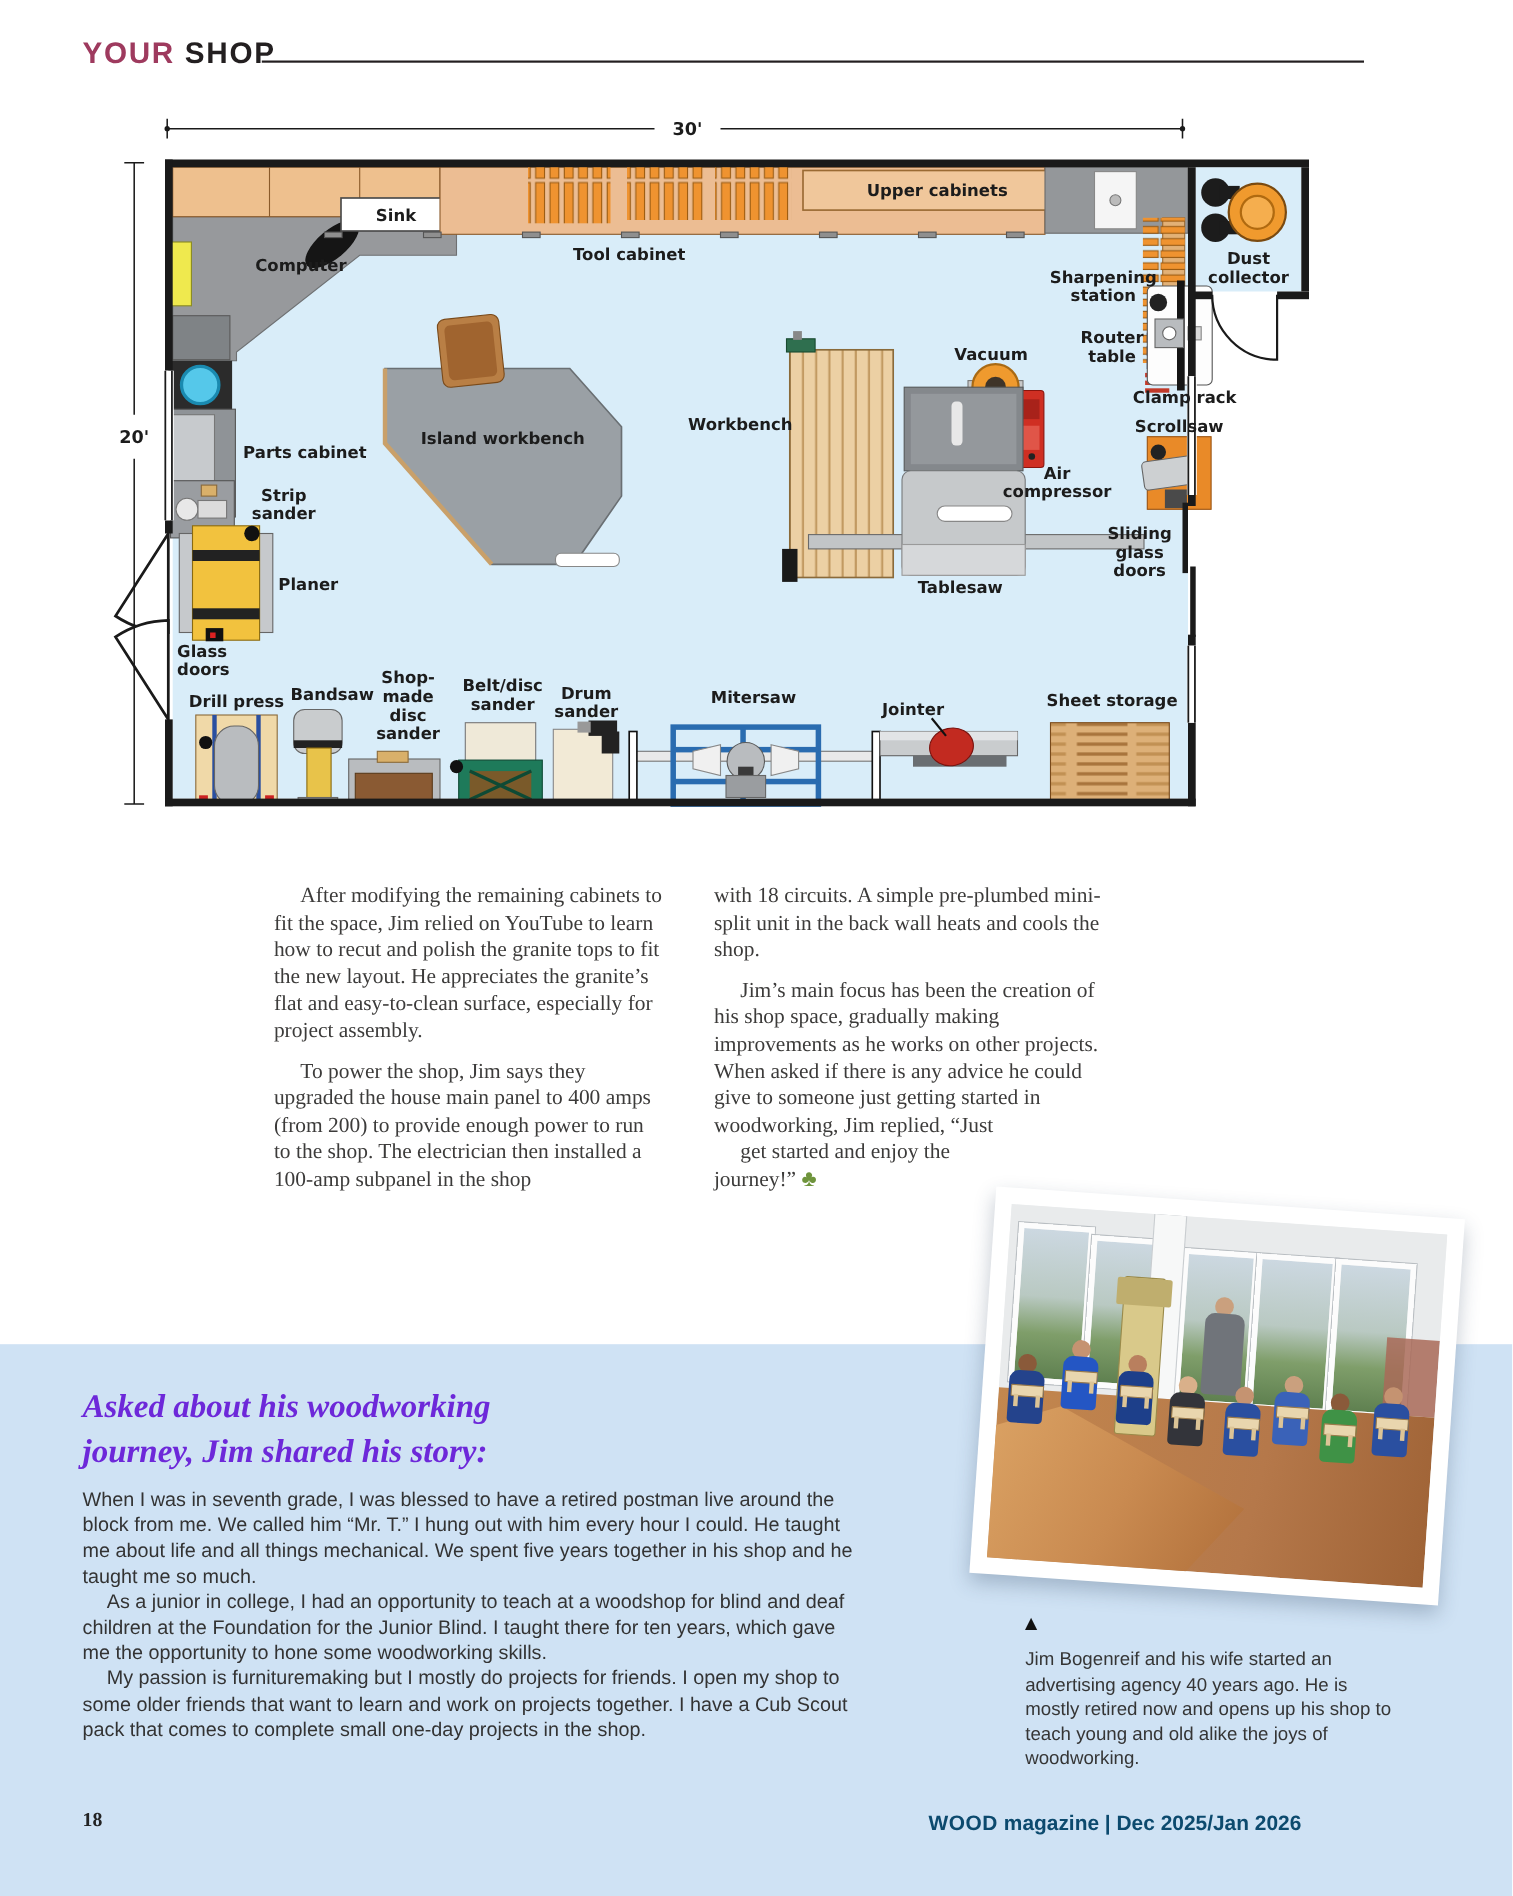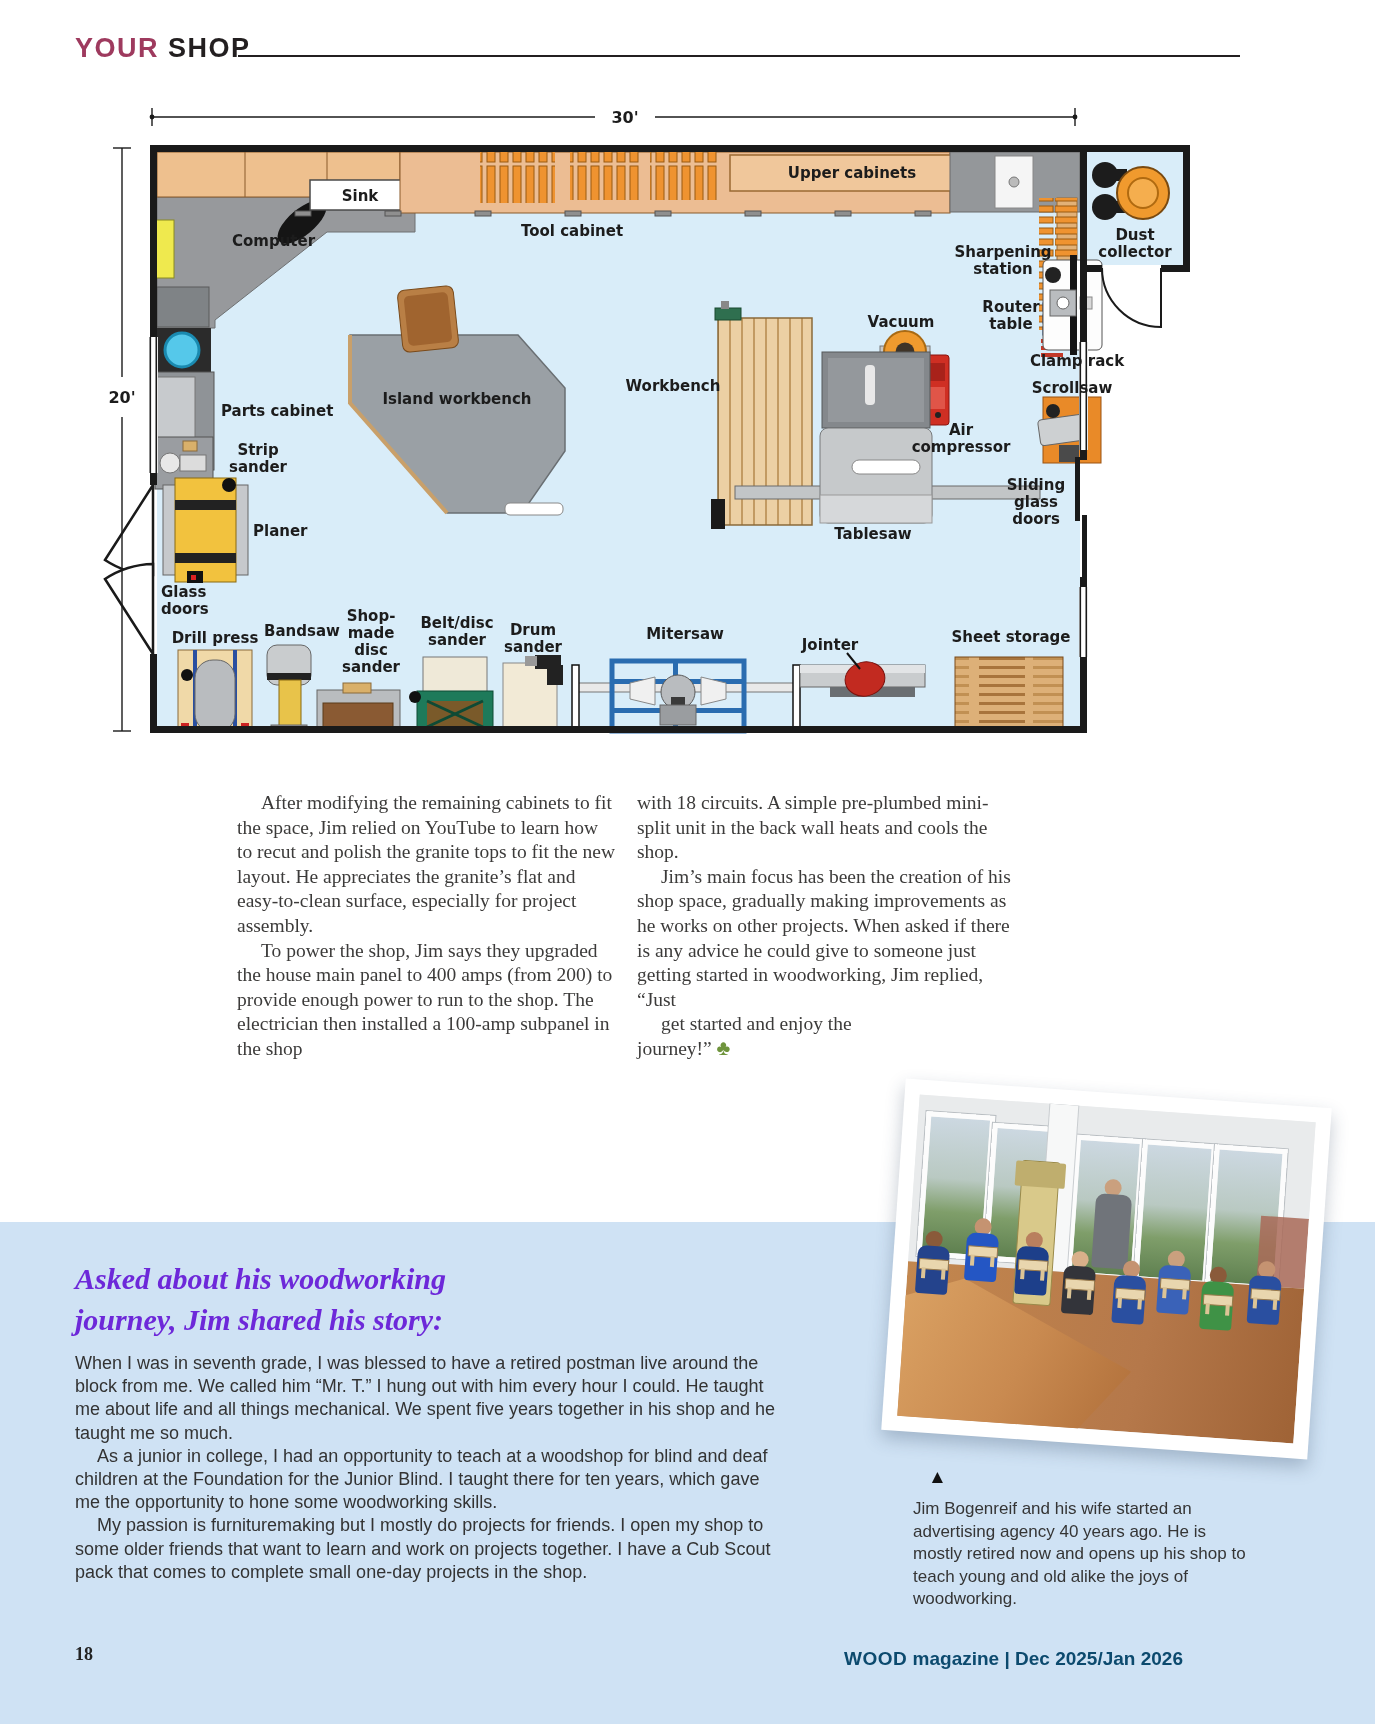--- a/index.html
+++ b/index.html
@@ -13,21 +13,21 @@
   .kicker-rule{position:absolute;left:238px;top:55px;width:1002px;height:2px;background:#231f20;}
   
   .plan{position:absolute;left:95px;top:105px;width:1100px;height:660px;text-align:center;}
   .pl{font:600 15px "DejaVu Sans",sans-serif;fill:#1c1c1c;text-anchor:middle;}
   .pl-l{text-anchor:start;}
   .dim{font:600 16px "DejaVu Sans",sans-serif;fill:#1c1c1c;text-anchor:middle;}
   
   .col{position:absolute;top:791px;width:378px;font-family:"Liberation Serif",serif;
        font-size:19.5px;line-height:24.6px;color:#3c3b3a;}
   .col1{left:237px;} .col2{left:637px;}
-  .col p{margin:0;}
+  .col p{margin:12px;}
   .col p.ind{text-indent:24px;}
   .tail{display:block;max-width:238px;}
   .tree{color:#6f943c;font-size:21px;line-height:20px;}
   
   .panel{position:absolute;left:0;top:1222px;width:1375px;height:502px;background:#cfe2f4;}
   .sb-head{position:absolute;left:75px;top:1258px;width:680px;
            font-family:Liberation Serif, serif;font-style:italic;font-weight:700;
            font-size:30px;line-height:41px;color:#6d28d9;}
   .sb-body{position:absolute;left:75px;top:1352px;width:712px;font-size:18px;line-height:23.2px;
            color:#333;font-family:Liberation Sans, sans-serif;}
@@ -55,21 +55,21 @@
   .kid{position:absolute;width:34px;}
   .kid .hd{width:17px;height:17px;border-radius:50%;margin:0 auto;background:#c59371;}
   .kid .bd{width:32px;height:48px;border-radius:9px 9px 4px 4px;background:#2a4fa0;margin:-2px auto 0;}
   .kid .st{width:28px;height:9px;background:#e9d6ae;border:1px solid #9a7a4a;border-radius:1px;
        position:absolute;top:28px;left:3px;}
   .kid .st::before,.kid .st::after{content:"";position:absolute;top:8px;width:4px;height:11px;background:#dcc496;}
   .kid .st::before{left:2px}.kid .st::after{right:2px}
   .adult .bd{height:74px;width:36px;background:#70747a;}
   
   .cap-arrow{position:absolute;left:928px;top:1466px;font-size:19px;color:#111;}
-  .caption{position:absolute;left:913px;top:1498px;width:342px;font-size:17px;line-height:22.6px;
+  .caption{position:absolute;left:932px;top:1498px;width:342px;font-size:17px;line-height:22.6px;
            color:#353535;font-family:"Liberation Sans",sans-serif;}
   .folio{position:absolute;left:75px;top:1644px;font-family:"Liberation Serif",serif;
          font-weight:700;font-size:18px;color:#232323;}
   .footer{position:absolute;right:192px;top:1648px;font-size:19px;color:#0c4a6e;font-weight:700;}
   .footer .brand{font-weight:900;letter-spacing:.5px;}
 </style>
 </head>
 <body>
 
 <div class="page">

